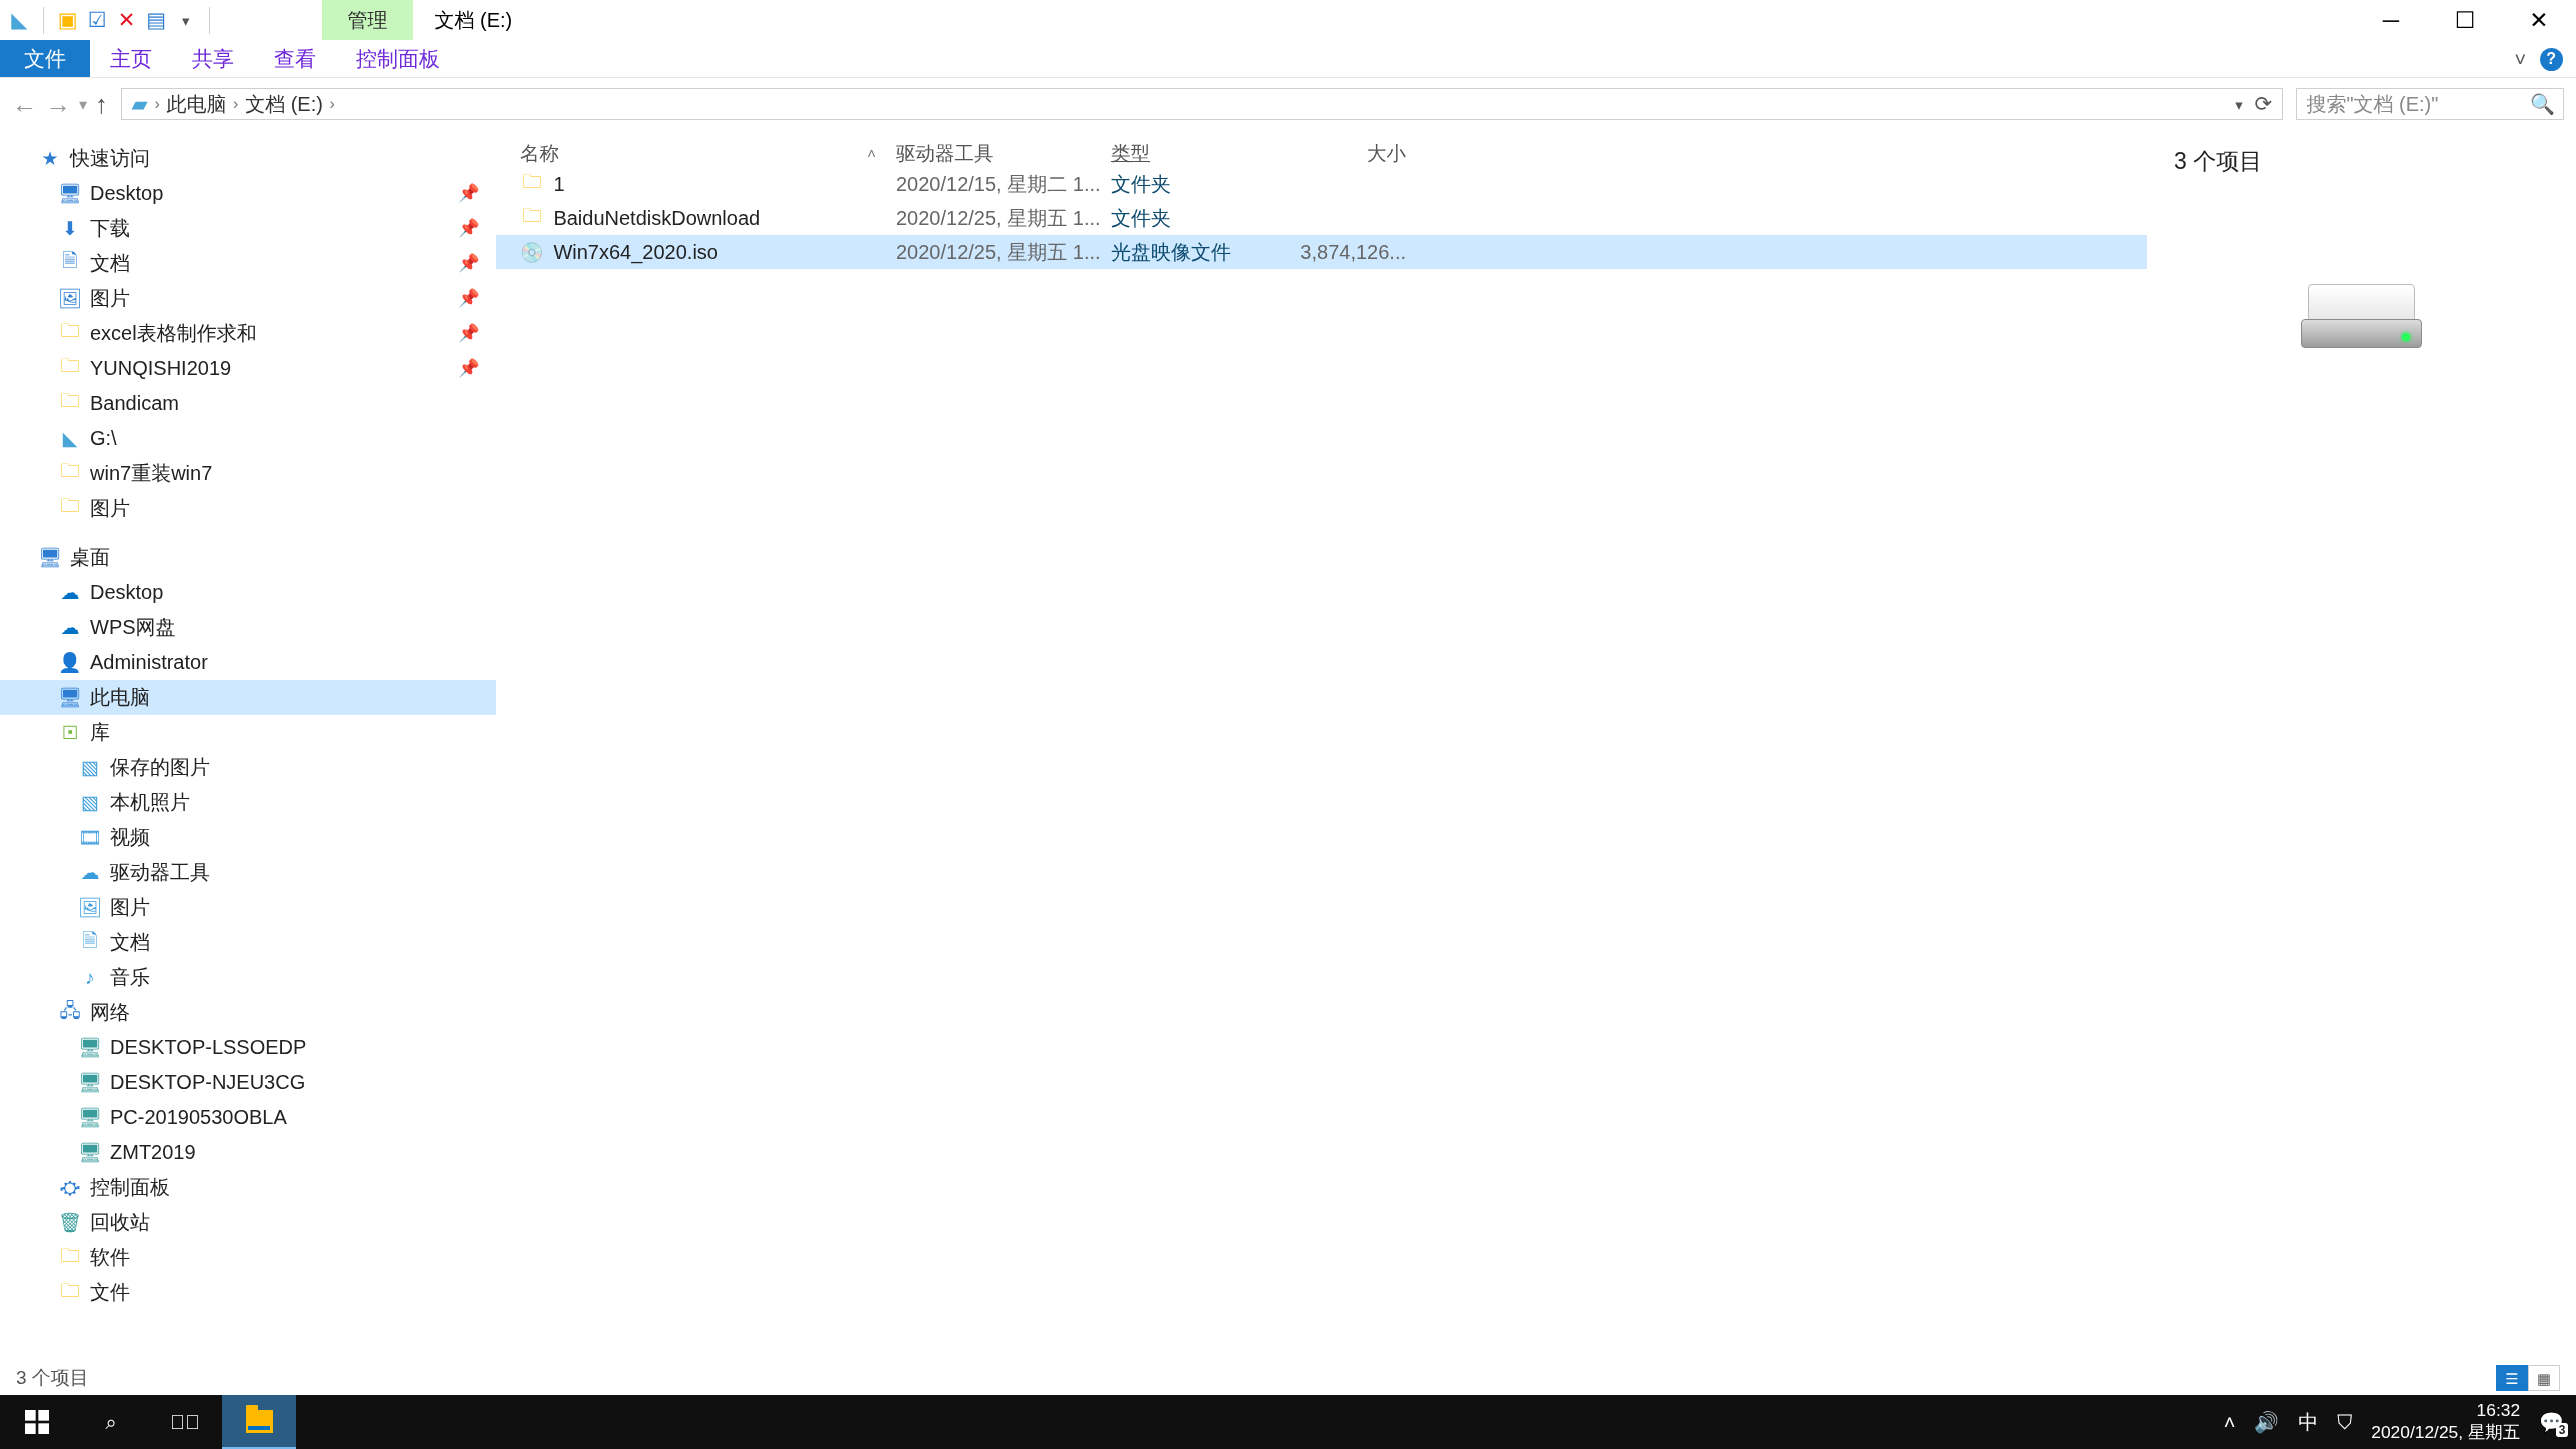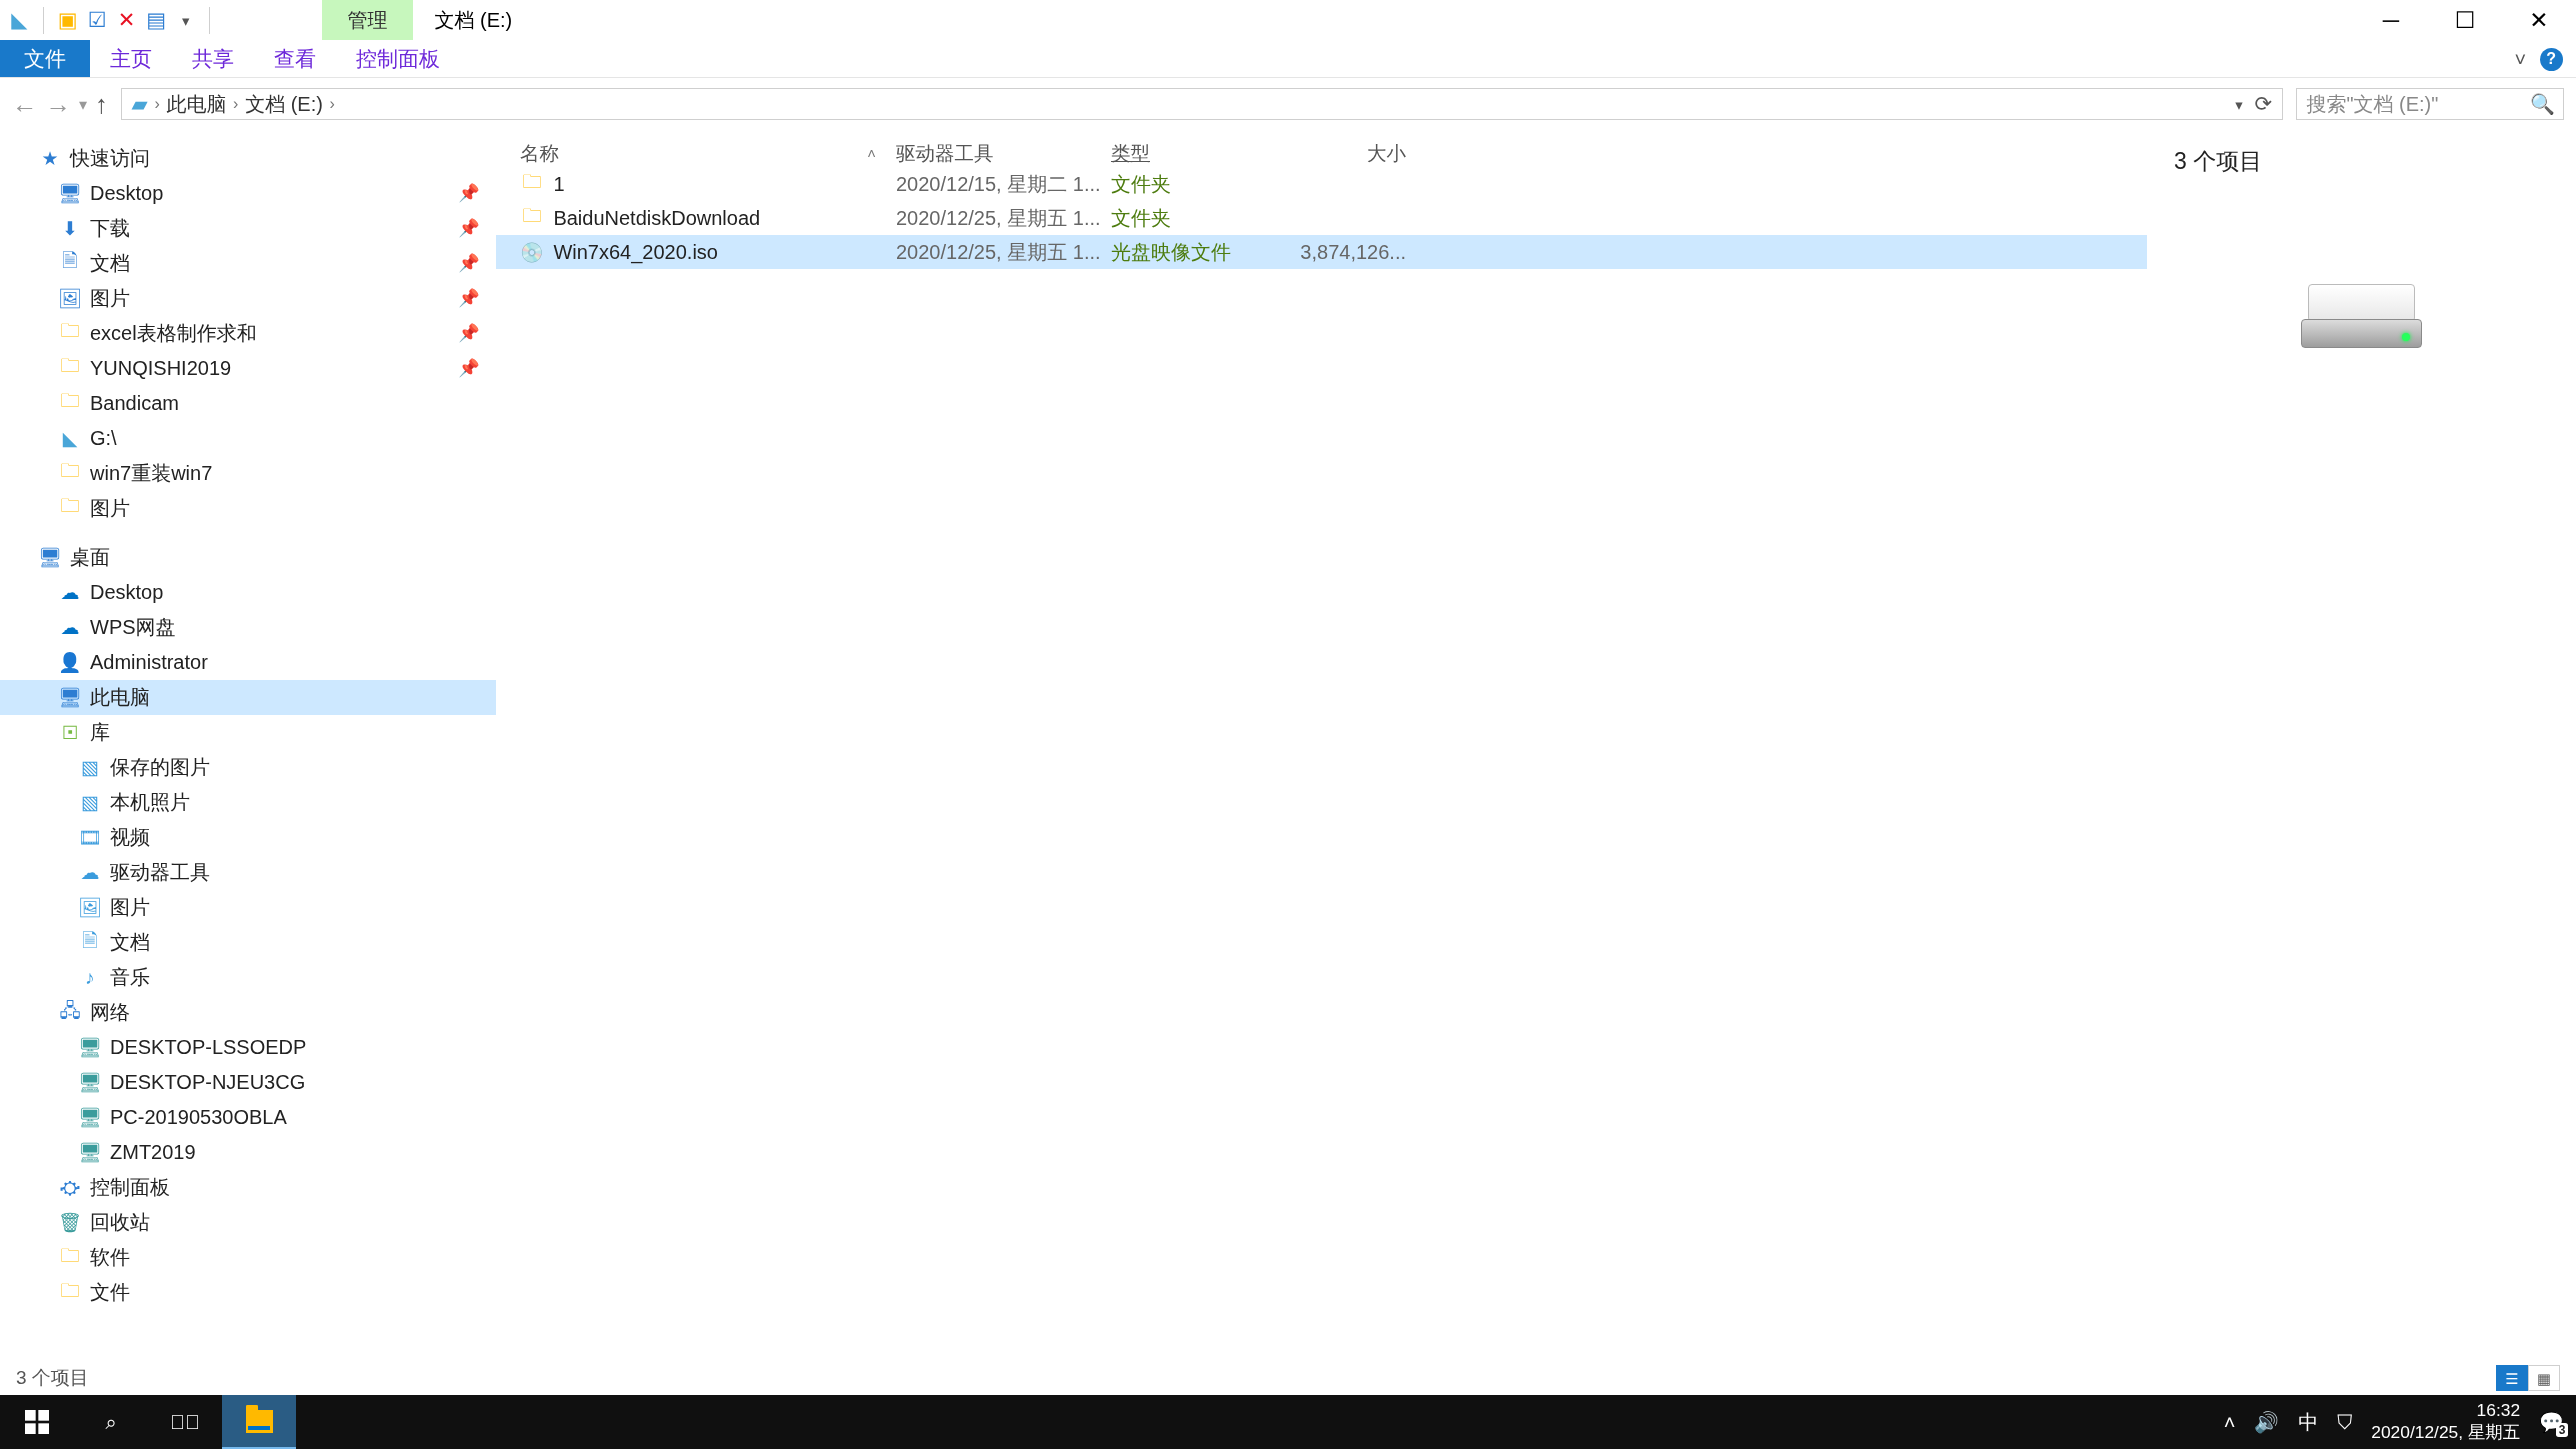--- a/index.html
+++ b/index.html
@@ -55,21 +55,21 @@
   .col-name { width:376px; display:flex; align-items:center; gap:6.7px;}
   .col-date { width:215px; }
   .col-type { width:181px;text-decoration:underline; }
   .col-size { width:114px; text-align:right;}
   .col-sort { color:#777; font-size:14.8px; margin-left:auto; margin-right:20px;}
   .row { display:flex; align-items:center; height:34px; font-size:20px; color:#222; padding-left:24px;}
   .row.selected { background:#cde8ff; }
   .row .ficon { width:24px; height:24px; margin-right:9.4px; display:flex; align-items:center; justify-content:center; font-size:19px;}
   .row .c-name { width:376px; display:flex; align-items:center;}
   .row .c-date { width:215px; color:#666;}
-  .row .c-type { width:181px; color:#4d7c0f;}
+  .row .c-type { width:181px; color:#0c4a6e;}
   .row .c-size { width:114px; text-align:right; color:#666;}
 
   .preview { width:429px; padding:16px 27px; }
   .preview-title { font-size:23px; color:#222; margin-bottom:107px;}
   .drive-graphic { width:121px; height:64px; margin:0 auto; position:relative;}
   .drive-top { position:absolute; top:0; left:6.7px; right:6.7px; height:38px; background:linear-gradient(#ffffff,#e7e7e7); border:1.3px solid #bbb; border-radius:4px;}
   .drive-bottom { position:absolute; bottom:0; left:0; right:0; height:29.5px; background:linear-gradient(#dcdcdc,#9d9d9d); border:1.3px solid #8a8a8a; border-radius:4px;}
   .drive-led { position:absolute; bottom:6.7px; right:12px; width:8px; height:8px; background:#26ff5c; border-radius:50%; box-shadow:0 0 4px #00ff40;}
 
   

